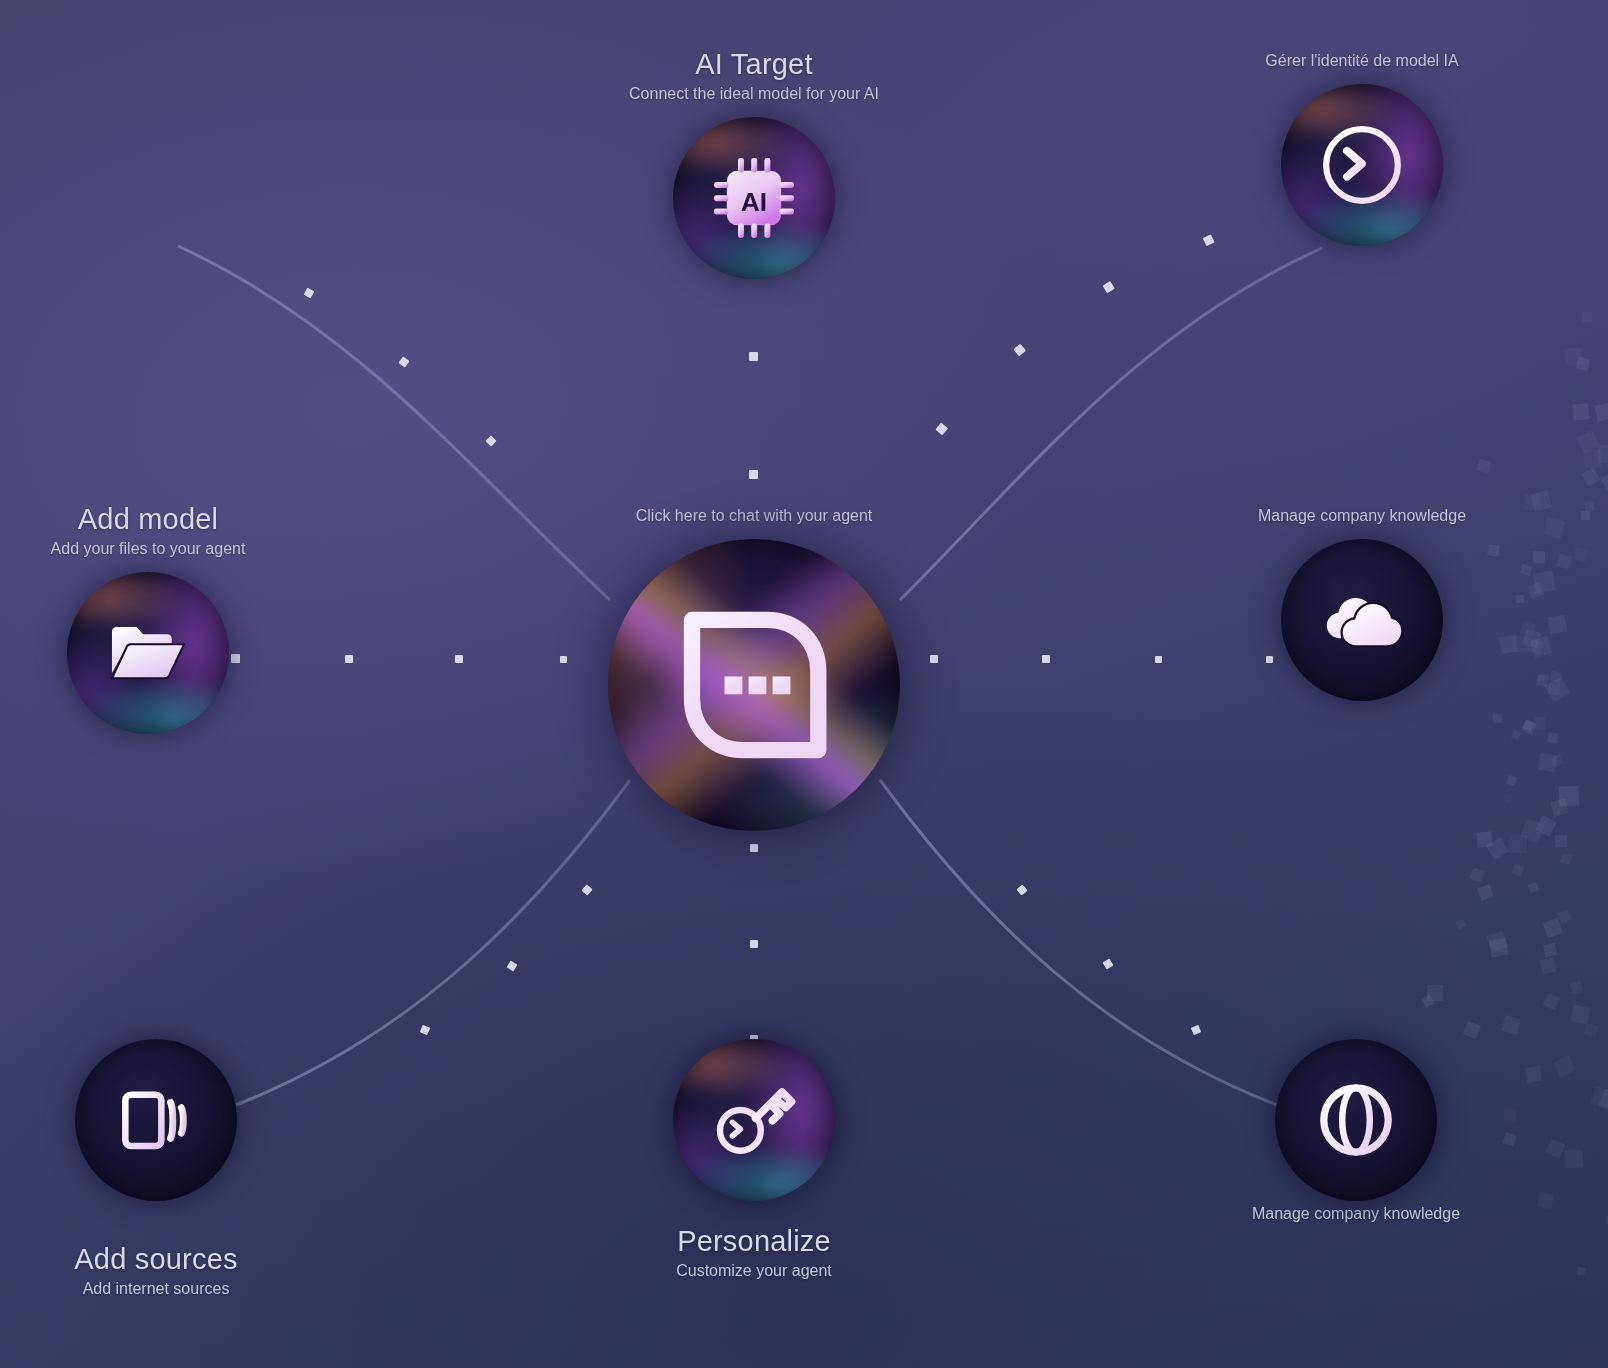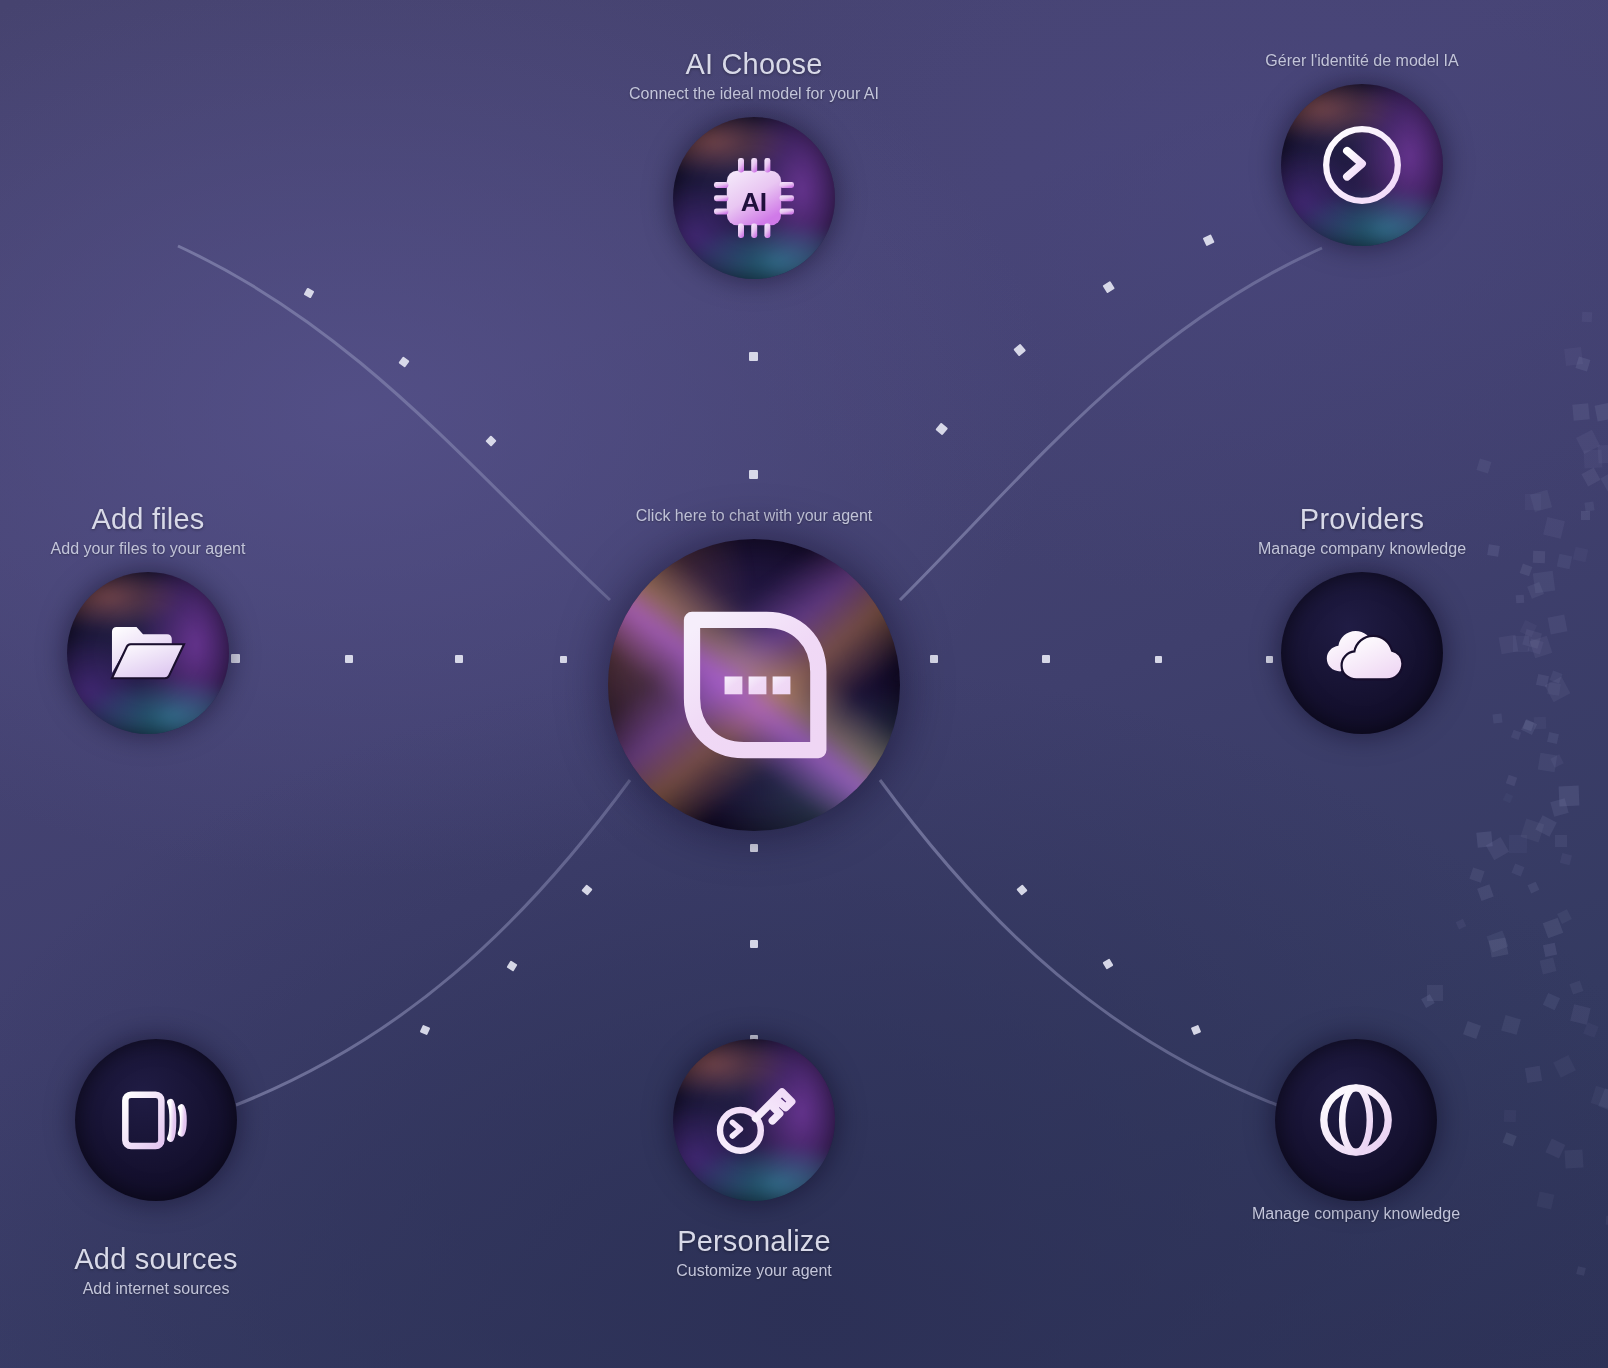--- a/index.html
+++ b/index.html
@@ -222,21 +222,21 @@
       <rect x="1192" y="1026" width="8" height="8" rx="1" transform="rotate(-22 1196 1030)"></rect>
       <rect x="305" y="289" width="8" height="8" rx="1" transform="rotate(28 309 293)"></rect>
       <rect x="400" y="358" width="8" height="8" rx="1" transform="rotate(36 404 362)"></rect>
       <rect x="487" y="437" width="8" height="8" rx="1" transform="rotate(44 491 441)"></rect>
       <rect x="805" y="592" width="9" height="9" rx="1" transform="rotate(-35 809 596)"></rect>
     </g>
   </svg>
 
 
   <div class="node" style="left:529px; top:48px; width:450px;">
-    <div class="title">AI Choose</div>
+    <div class="title">AI Target</div>
     <div class="sub">Connect the ideal model for your AI</div>
     <div class="orb nebula">
       <svg width="96" height="96" viewBox="0 0 24 24">
         <defs>
             <linearGradient id="g2" x1="0" y1="0" x2="0.6" y2="1">
           <stop offset="0%" stop-color="#f5ecfb"></stop>
               <stop offset="55%" stop-color="#e9c6f2"></stop>
           <stop offset="100%" stop-color="#d07ae8"></stop>
         </linearGradient>
           </defs>
@@ -271,21 +271,21 @@
         </linearGradient>
           </defs>
         <circle cx="12" cy="12" r="8.6" stroke="url(#g3)" stroke-width="1.5"></circle>
         <path d="M8.4 8.6 L12.0 11.7 L8.4 14.8" stroke="url(#g3)" stroke-width="1.9" stroke-linecap="round" stroke-linejoin="round"></path>
         <path d="M12.8 15.2 L16.2 15.2" stroke="url(#g3)" stroke-width="1.9" stroke-linecap="round"></path>
       </svg>
     </div>
   </div>
 
   <div class="node" style="left:23px; top:503px; width:250px;">
-    <div class="title">Add files</div>
+    <div class="title">Add model</div>
     <div class="sub">Add your files to your agent</div>
     <div class="orb nebula">
       <svg width="92" height="92" viewBox="0 0 24 24">
         <defs>
             <linearGradient id="g4" x1="0" y1="0" x2="0.7" y2="1">
           <stop offset="0%" stop-color="#ffffff"></stop>
               <stop offset="100%" stop-color="#ddc6f0"></stop>
         </linearGradient>
           </defs>
         <path d="M2.6 6.4 C2.6 5.7 3.1 5.2 3.8 5.2 L9.0 5.2 L10.7 7.1 L17.0 7.1
@@ -310,21 +310,20 @@
         <path d="M4.0 3.6 L13.6 3.6 C17.6 3.6 20.3 6.4 20.3 10.3 L20.3 20.4 L10.7 20.4
                  C6.7 20.4 4.0 17.6 4.0 13.7 Z" stroke="url(#g5)" stroke-width="2.1" stroke-linejoin="round"></path>
         <rect x="8.2" y="10.9" width="2.3" height="2.3" fill="url(#g5)"></rect>
         <rect x="11.3" y="10.9" width="2.3" height="2.3" fill="url(#g5)"></rect>
         <rect x="14.4" y="10.9" width="2.3" height="2.3" fill="url(#g5)"></rect>
       </svg>
     </div>
   </div>
 
   <div class="node" style="left:1137px; top:503px; width:450px;">
-    <div class="title">Providers</div>
     <div class="sub">Manage company knowledge</div>
     <div class="orb plain">
       <svg width="96" height="96" viewBox="0 0 24 24">
         <defs>
             <linearGradient id="g6" x1="0.2" y1="0" x2="0.85" y2="1">
           <stop offset="0%" stop-color="#ffffff"></stop>
               <stop offset="100%" stop-color="#eed5f3"></stop>
         </linearGradient>
           </defs>
         <path d="M6.6 16.6 C4.6 16.6 3.2 15.2 3.2 13.4 C3.2 11.7 4.5 10.4 6.1 10.2

